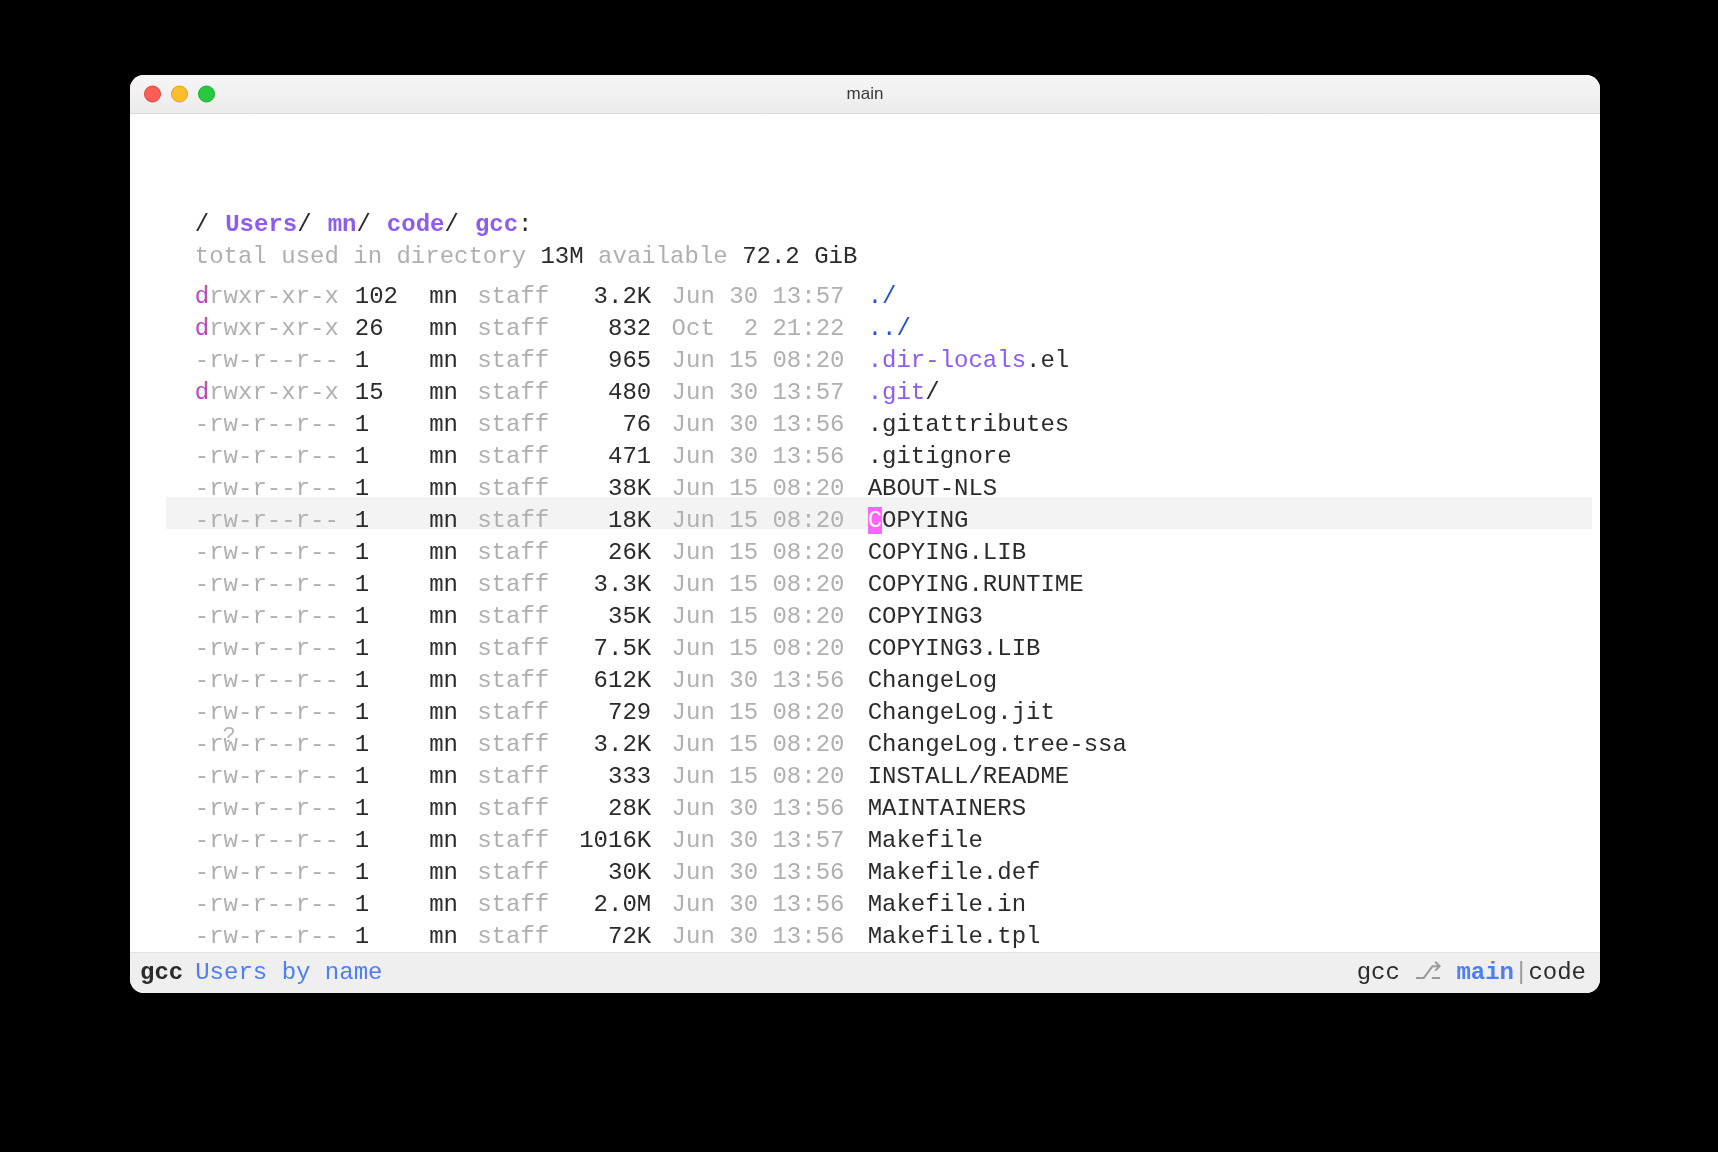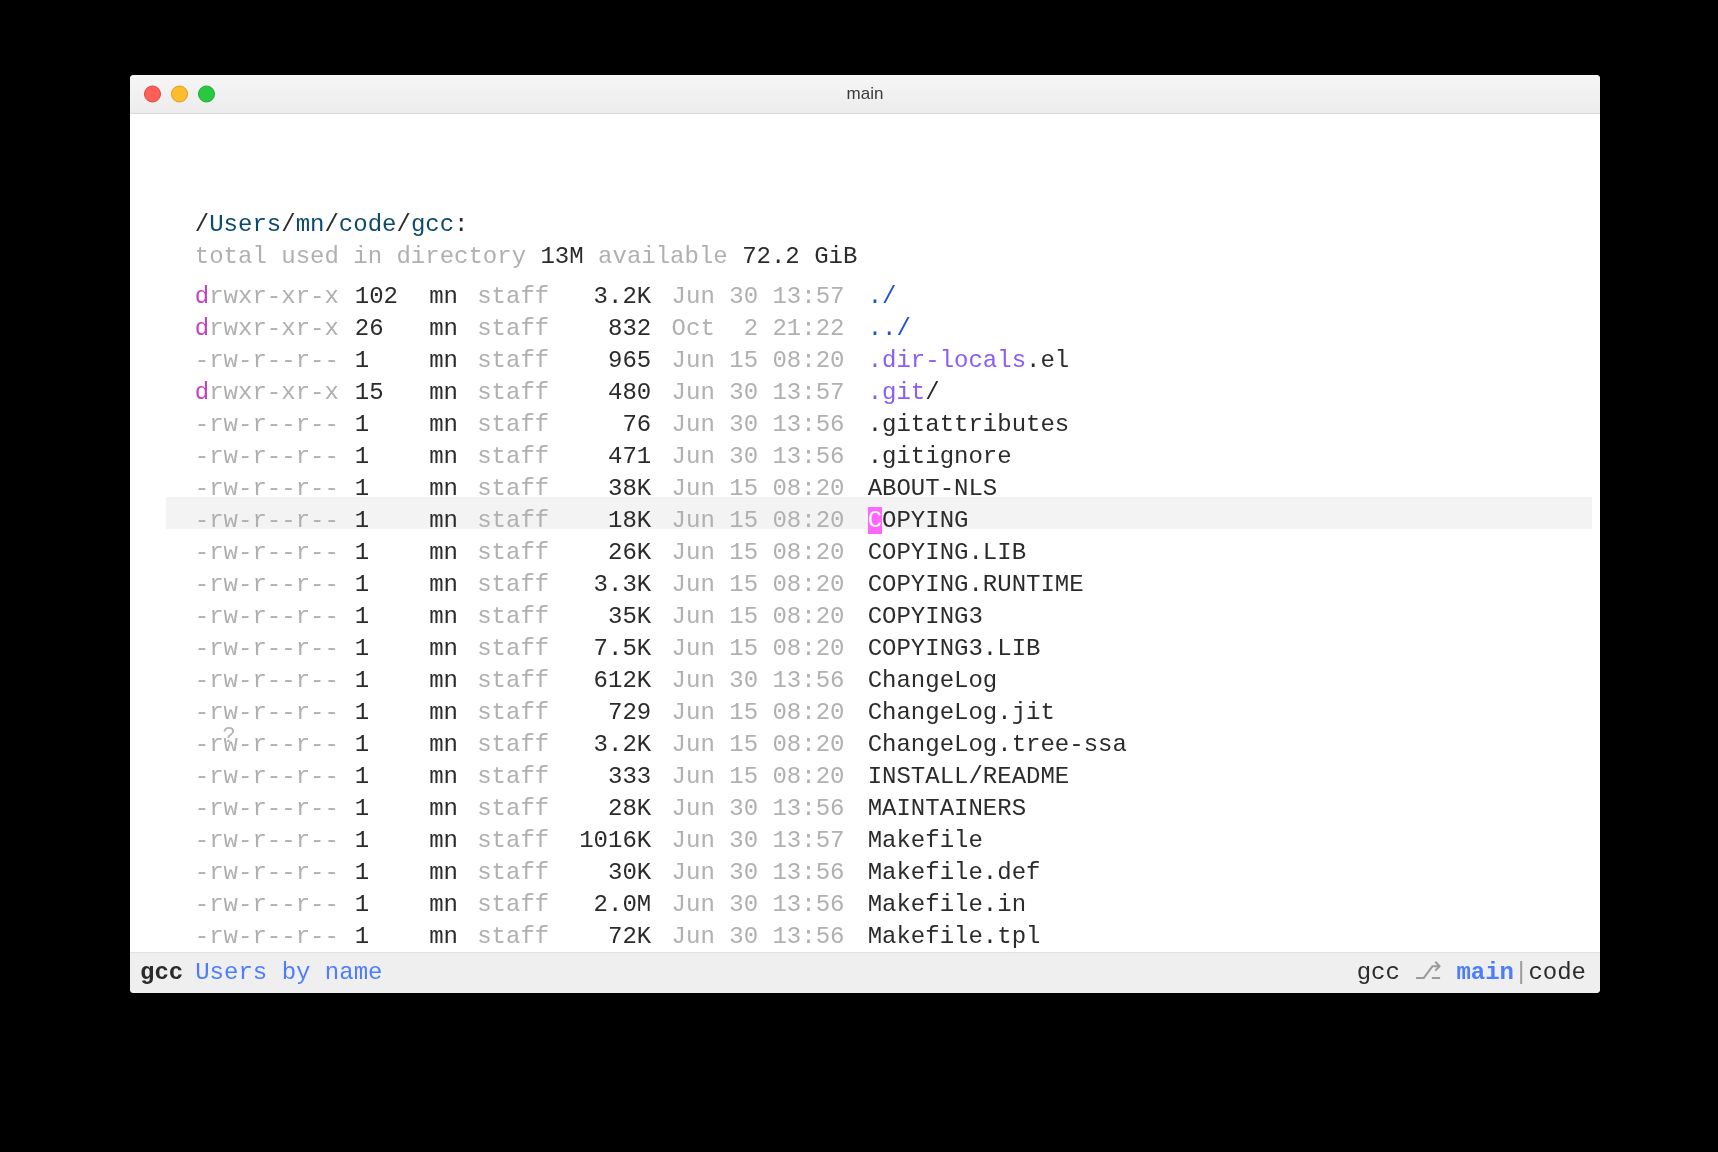--- a/index.html
+++ b/index.html
@@ -10,21 +10,21 @@
     height: 1152px;
     font-family: "Menlo", "Consolas", "Liberation Mono", monospace;
   }
   .window {
     position: absolute;
     left: 130px;
     top: 75px;
     width: 1470px;
     height: 918px;
     background: #fff;
-    border-radius: 4px;
+    border-radius: 14px;
     box-shadow: 0 30px 90px rgba(0,0,0,0.6), 0 0 0 1px rgba(0,0,0,0.15);
     overflow: hidden;
   }
   .titlebar {
     height: 38px;
     background: linear-gradient(#f6f6f6, #ececec);
     border-bottom: 1px solid #d9d9d9;
     display: flex;
     align-items: center;
     position: relative;
@@ -74,21 +74,21 @@
     position: absolute;
     left: 36px; right: 8px; top: 0;
   }
   .row {
     height: 32px;
   }
   .row.selected {
     background: #f3f3f3;
   }
   .dim  { color: #b0b0b0; }
-  .blue { color: #0c4a6e; font-weight: 400; }
+  .blue { color: #8b5cf6; font-weight: 700; margin-left: 16px; }
   .blue-n { color: #2550d6; }
   .cyan { color: #8b5cf6; }
   .mag  { color: #c441c4; }
   .cursor {
     background: #ff66ff;
     color: #fff;
   }
   .modeline {
     position: absolute;
     left: 0; right: 0; bottom: 0;

